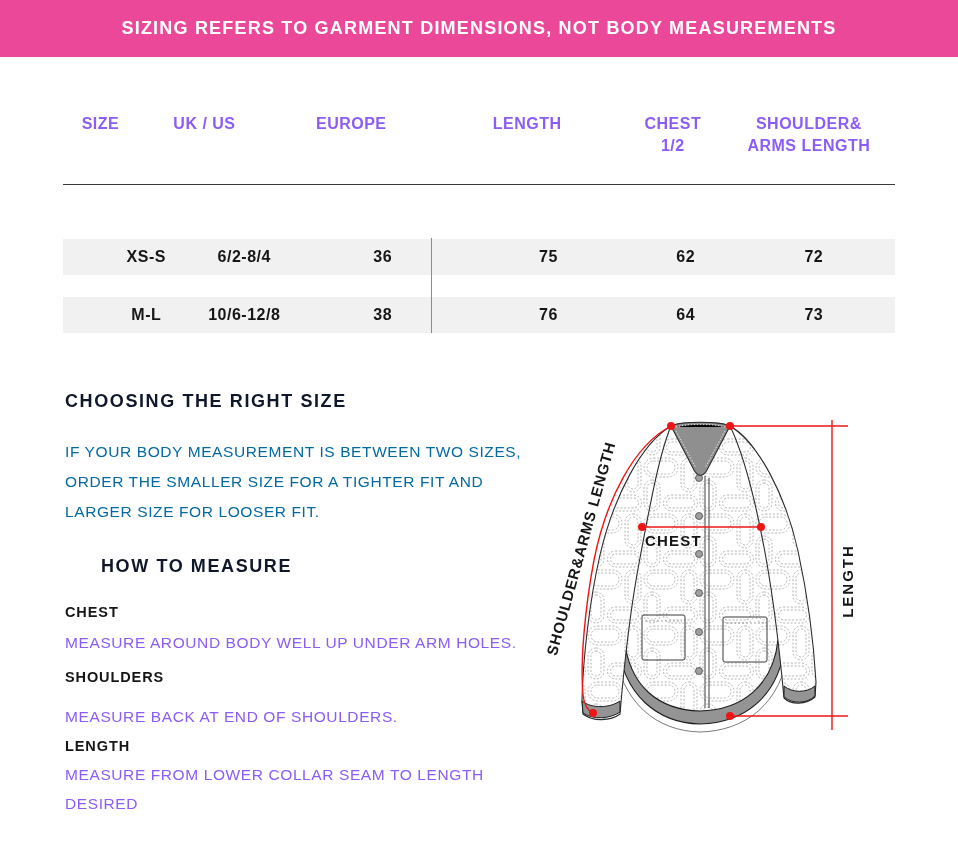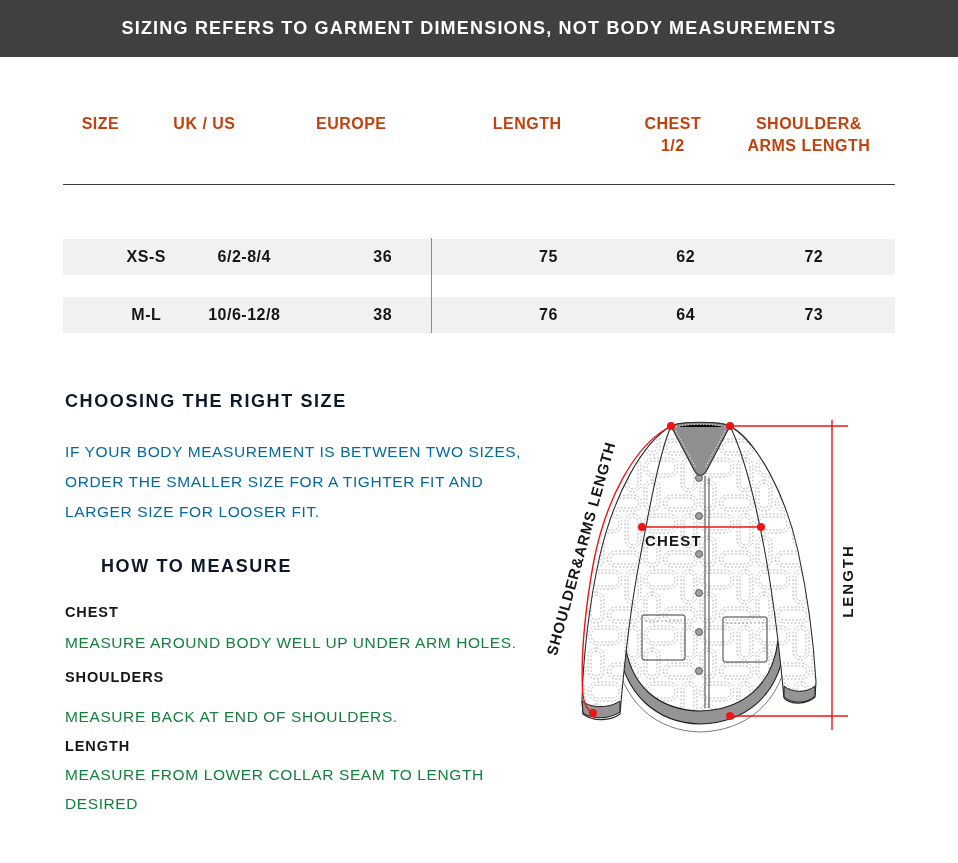--- a/index.html
+++ b/index.html
@@ -5,31 +5,31 @@
   * { margin:0; padding:0; box-sizing:border-box; }
   html,body { background:#ffffff; }
   body {
     width:958px; height:863px; position:relative; overflow:hidden;
     font-family:"Liberation Sans", sans-serif; color:#1c1c1c;
   }
 
   
   .banner {
     position:absolute; left:0; top:0; width:958px; height:57px;
-    background:#404040; color:#ffffff;
+    background:#ec4899; color:#ffffff;
     display:flex; align-items:center; justify-content:center;
     font-size:18px; font-weight:700; letter-spacing:1.2px; white-space:nowrap;
   }
 
   
   .size-table { position:absolute; left:63px; top:105px; width:832px; height:240px; }
   .thead { position:absolute; left:0; top:8px; width:100%; display:flex; }
   .th {
     text-align:center; font-size:16px; font-weight:700; letter-spacing:0.5px;
-    line-height:22px; color:#c2410c;
+    line-height:22px; color:#8b5cf6;
   }
   .col-size{width:9%;} .col-ukus{width:16%;} .col-europe{width:19.3%;}
   .col-length{width:23%;} .col-chest{width:12%;} .col-shoulder{width:20.7%;}
   .head-rule { position:absolute; left:0; top:79px; width:100%; height:0; border-top:1px solid #3a3a3a; }
   .trow {
     position:absolute; left:0; width:100%; height:36px; background:#f1f1f1;
     display:flex; align-items:center;padding-left:48px;
   }
   .trow.r1 { top:134px; } .trow.r2 { top:192px; }
   .td { text-align:center; font-size:16px; font-weight:700; letter-spacing:0.5px; color:#161616; }
@@ -45,21 +45,21 @@
   .para {
     position:absolute; left:65px; top:437px; width:490px;
     font-size:15.5px; font-weight:400; letter-spacing:0.6px; line-height:30px; color:#0369a1;
   }
   .m-label {
     position:absolute; left:65px; font-size:14.5px; font-weight:700;
     letter-spacing:0.9px; color:#161616;
   }
   .m-text {
     position:absolute; left:65px; width:470px;
-    font-size:15.5px; font-weight:400; letter-spacing:0.6px; line-height:29px; color:#15803d;
+    font-size:15.5px; font-weight:400; letter-spacing:0.6px; line-height:29px; color:#8b5cf6;
   }
   .lbl-chest{top:604px;} .txt-chest{top:628px;}
   .lbl-shoulders{top:669px;} .txt-shoulders{top:694px;margin-top:8px;}
   .lbl-length{top:738px;} .txt-length{top:760px;}
 
   
   .diagram { position:absolute; left:530px; top:400px; width:428px; height:440px; }
   .svg-label { font-family:"Liberation Sans", sans-serif; font-weight:700; fill:#161616; }
 </style>
 </head>

